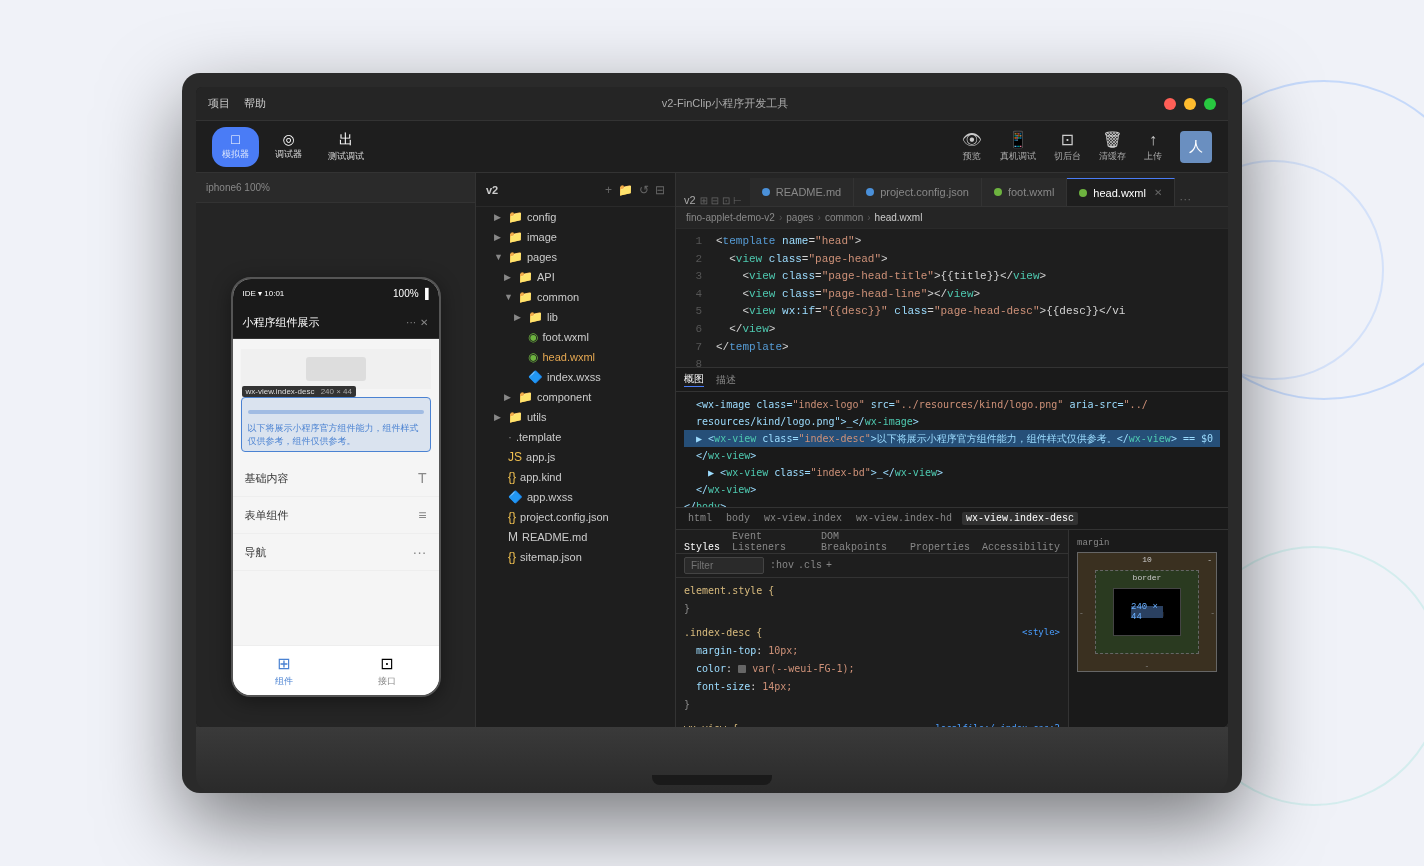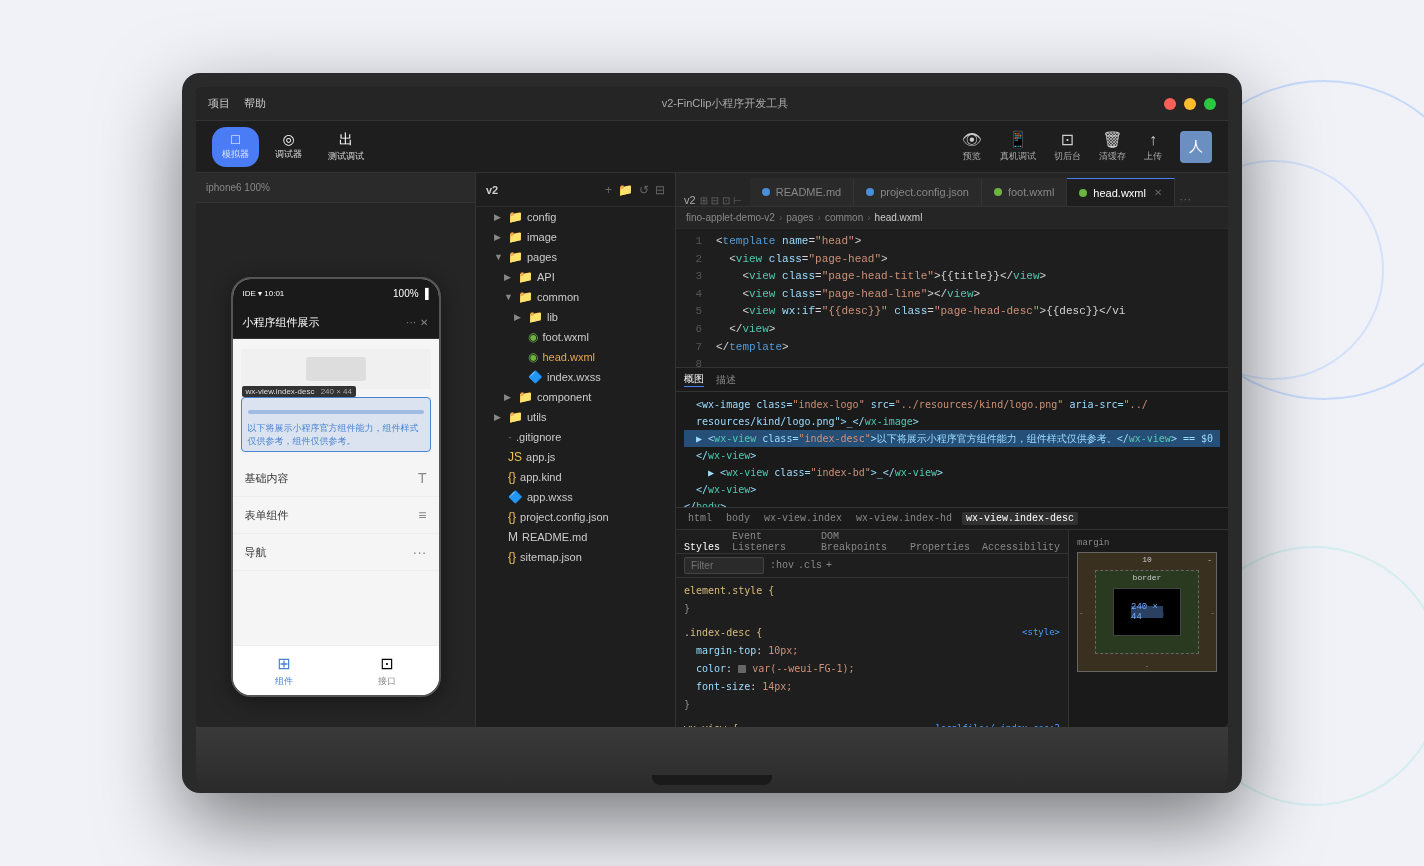--- a/index.html
+++ b/index.html
@@ -807,21 +807,21 @@
           <span>component</span>
         </div>
         <div class="tree-item indent1">
           <span class="ti-arrow">▶</span>
           <span class="ti-icon ti-folder">📁</span>
           <span>utils</span>
         </div>
         <div class="tree-item indent1">
           <span class="ti-arrow" style="visibility:hidden">▶</span>
           <span class="ti-icon ti-gitignore">·</span>
-          <span>.gitignore</span>
+          <span>.template</span>
         </div>
         <div class="tree-item indent1">
           <span class="ti-arrow" style="visibility:hidden">▶</span>
           <span class="ti-icon ti-js">JS</span>
           <span>app.js</span>
         </div>
         <div class="tree-item indent1">
           <span class="ti-arrow" style="visibility:hidden">▶</span>
           <span class="ti-icon ti-json">{}</span>
           <span>app.kind</span>

